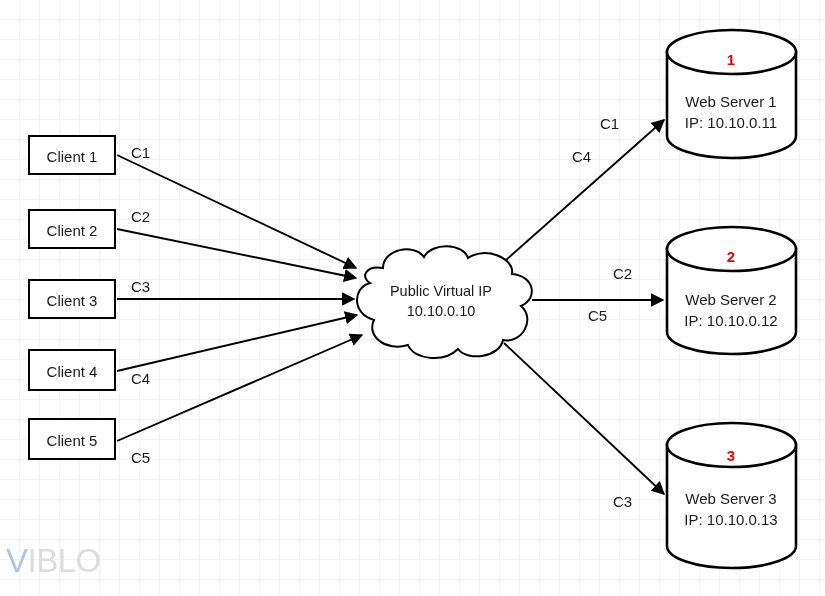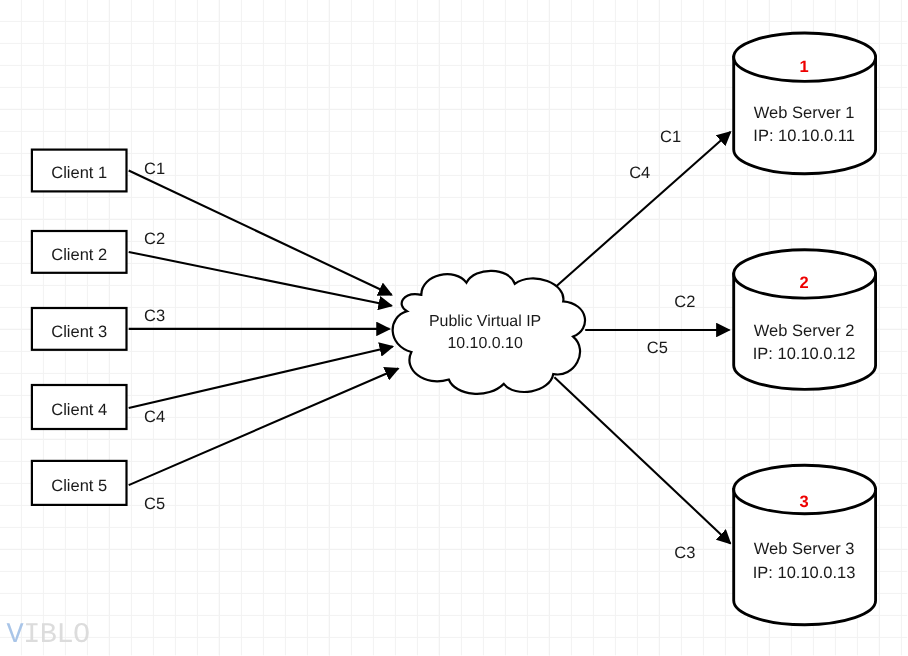--- a/index.html
+++ b/index.html
@@ -61,23 +61,23 @@
     stroke-width: 2.6;
   }
   .link {
     stroke: #000000;
     stroke-width: 1.9;
     fill: none;
   }
   .watermark {
     position: absolute;
     left: 6px;
-    top: 562px;
-    font-family: Liberation Mono, monospace;
-    font-size: 26px;
+    top: 542px;
+    font-family: Liberation Sans, sans-serif;
+    font-size: 33px;
     letter-spacing: -0.5px;
     user-select: none;
   }
   .watermark .wm-v { color: #a9c5e8; }
   .watermark .wm-rest { color: #dcdcdc; }
 </style>
 </head>
 <body>
 
 <div id="canvas">

